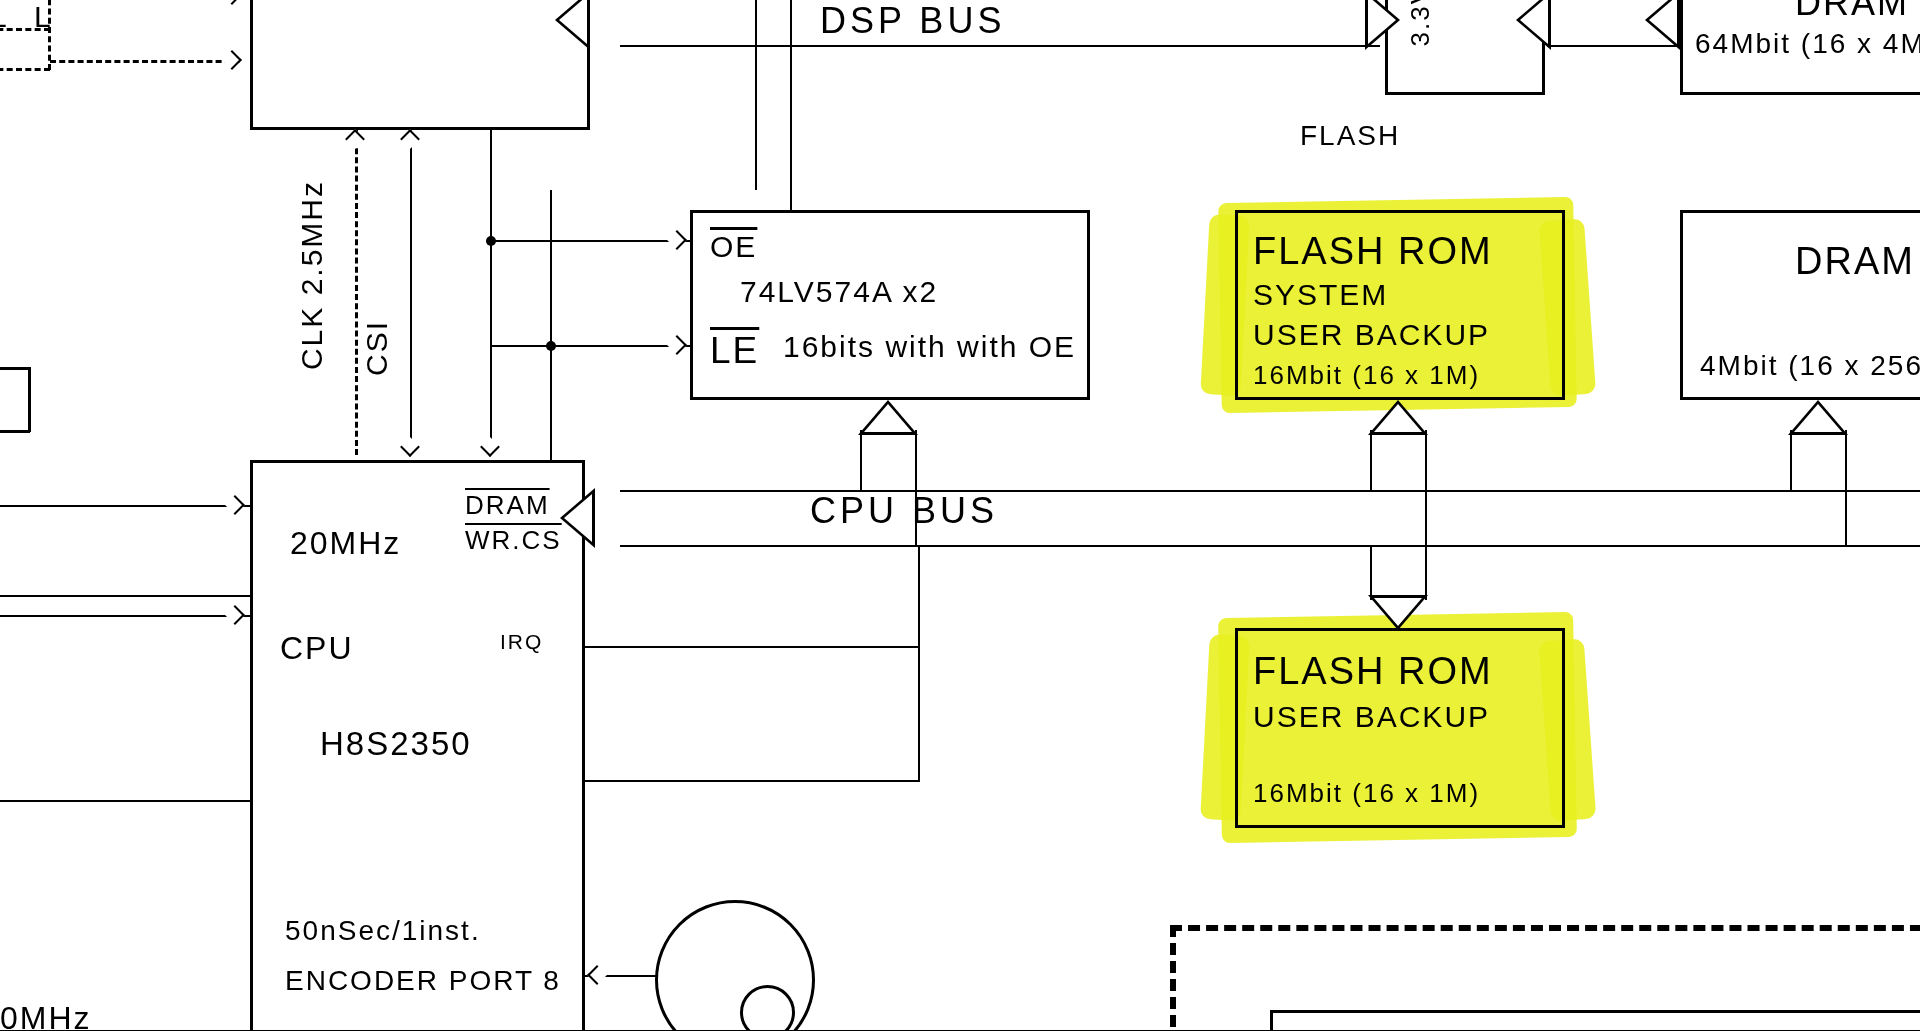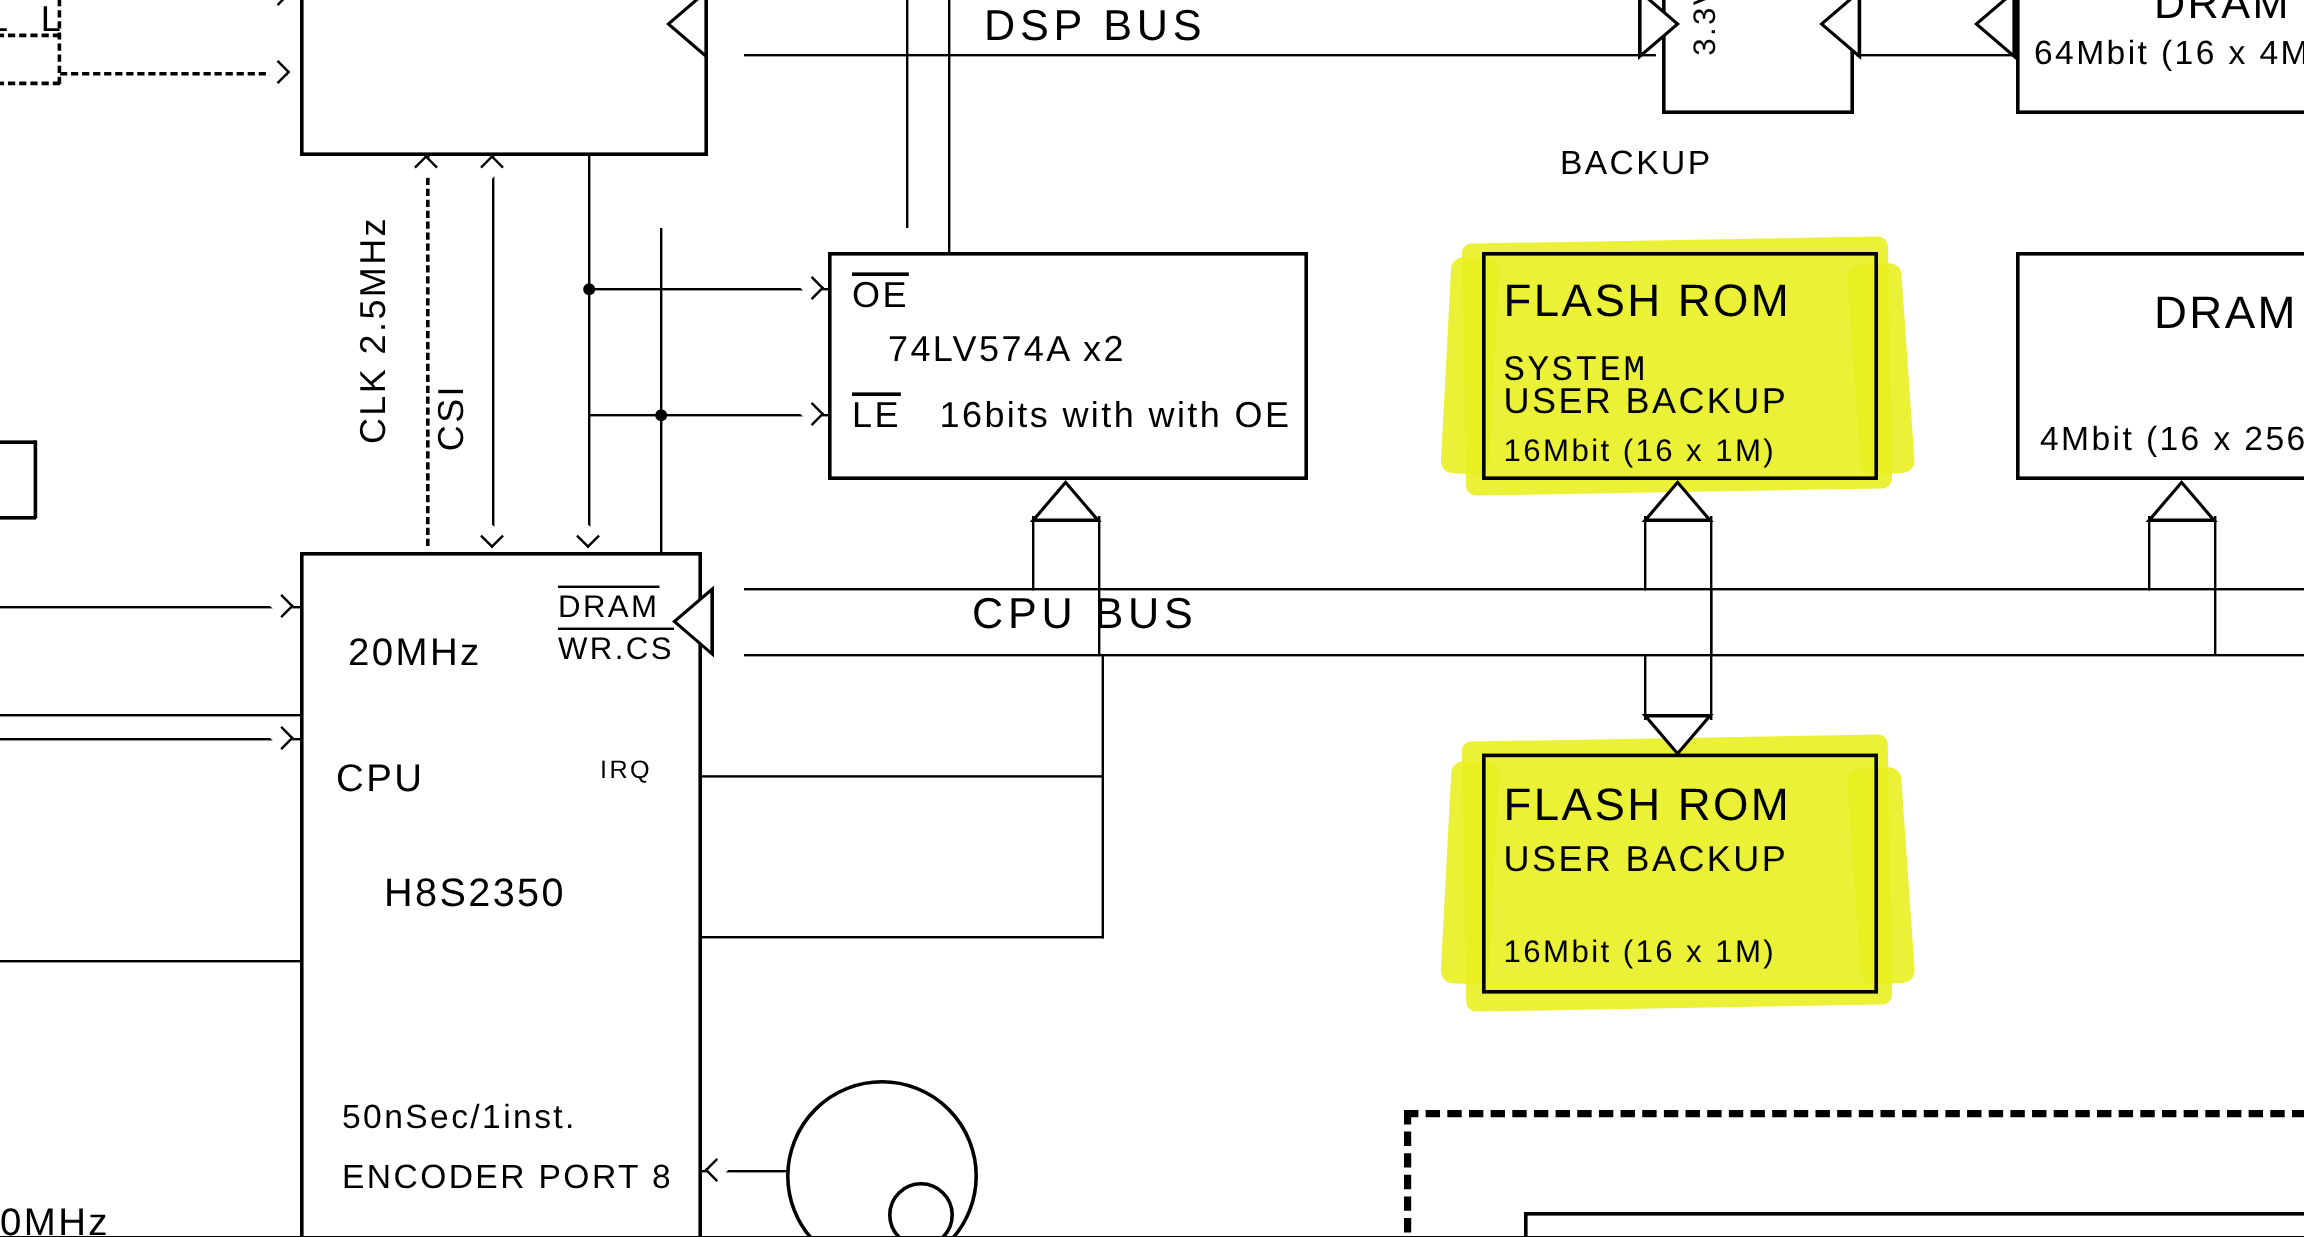--- a/index.html
+++ b/index.html
@@ -190,58 +190,58 @@
 
 <div class="line" style="left:620px;top:45px;width:760px;height:2px;"></div>
 <div class="bus-arrow-left" style="left:555px;top:-10px;"></div>
 
 <div class="line" style="left:1547px;top:45px;width:130px;height:2px;"></div>
 
 <div class="bus-arrow-left" style="left:1350px;top:-10px;transform:scaleX(-1);"></div>
 <div class="bus-arrow-left" style="left:1516px;top:-10px;"></div>
 <div class="bus-arrow-left" style="left:1645px;top:-10px;"></div>
 
-<div class="text" style="left:1300px;top:120px;font-size:28px;">BACKUP</div>
+<div class="text" style="left:1300px;top:120px;font-size:28px;">FLASH</div>
 
 <div class="line" style="left:755px;top:-50px;width:2px;height:240px;"></div>
 <div class="line" style="left:790px;top:-50px;width:2px;height:280px;"></div>
 
 <div class="line" style="left:410px;top:130px;width:2px;height:325px;"></div>
 <div class="arrow-up-open" style="left:403px;top:132px;"></div>
 <div class="arrow-down-open" style="left:403px;top:440px;"></div>
 
 <div class="line" style="left:490px;top:130px;width:2px;height:325px;"></div>
 <div class="arrow-down-open" style="left:483px;top:440px;"></div>
 
 <div class="dashed-v" style="left:355px;top:130px;height:325px;"></div>
 <div class="arrow-up-open" style="left:348px;top:132px;"></div>
 <div class="text vtext" style="left:295px;top:180px;font-size:30px;">CLK 2.5MHz</div>
 <div class="text vtext" style="left:360px;top:320px;font-size:30px;">CSI</div>
 
 <div class="block" style="left:690px;top:210px;width:400px;height:190px;"></div>
 <div class="text" style="left:710px;top:230px;font-size:30px;"><span class="overline">OE</span></div>
 <div class="text" style="left:740px;top:275px;font-size:30px;">74LV574A x2</div>
-<div class="text" style="left:710px;top:330px;font-size:30px;"><span class="overline">LE</span></div>
+<div class="text" style="left:710px;top:330px;font-size:37px;"><span class="overline">LE</span></div>
 <div class="text" style="left:783px;top:330px;font-size:30px;">16bits with with OE</div>
 
 <div class="line" style="left:550px;top:190px;width:2px;height:590px;"></div>
 <div class="line" style="left:490px;top:240px;width:200px;height:2px;"></div>
 <div class="line" style="left:490px;top:345px;width:200px;height:2px;"></div>
 <div class="arrow-right-open" style="left:670px;top:233px;"></div>
 <div class="arrow-right-open" style="left:670px;top:338px;"></div>
 <div class="dot" style="left:486px;top:236px;"></div>
 <div class="dot" style="left:546px;top:341px;"></div>
 
 <div class="highlight" style="left:1220px;top:200px;width:355px;height:210px;border-radius:8px;"></div>
 <div class="highlight" style="left:1205px;top:215px;width:40px;height:180px;transform:rotate(3deg);border-radius:10px;"></div>
 <div class="highlight" style="left:1545px;top:220px;width:45px;height:175px;transform:rotate(-4deg);border-radius:10px;"></div>
 
 <div class="block" style="left:1235px;top:210px;width:330px;height:190px;background:transparent;"></div>
 <div class="text" style="left:1253px;top:230px;font-size:38px;font-weight:normal;">FLASH ROM</div>
-<div class="text" style="left:1253px;top:293px;font-size:30px;font-family:Liberation Mono, monospace;">SYSTEM</div>
+<div class="text" style="left:1253px;top:278px;font-size:30px;">SYSTEM</div>
 <div class="text" style="left:1253px;top:318px;font-size:30px;">USER BACKUP</div>
 <div class="text" style="left:1253px;top:360px;font-size:26px;">16Mbit (16 x 1M)</div>
 
 <div class="block" style="left:1680px;top:210px;width:260px;height:190px;"></div>
 <div class="text" style="left:1795px;top:240px;font-size:38px;">DRAM</div>
 <div class="text" style="left:1700px;top:350px;font-size:28px;">4Mbit (16 x 256</div>
 
 <div class="block" style="left:250px;top:460px;width:335px;height:620px;"></div>
 <div class="text" style="left:290px;top:525px;font-size:32px;">20MHz</div>
 <div class="text" style="left:465px;top:490px;font-size:26px;"><span class="overline">DRAM</span></div>

